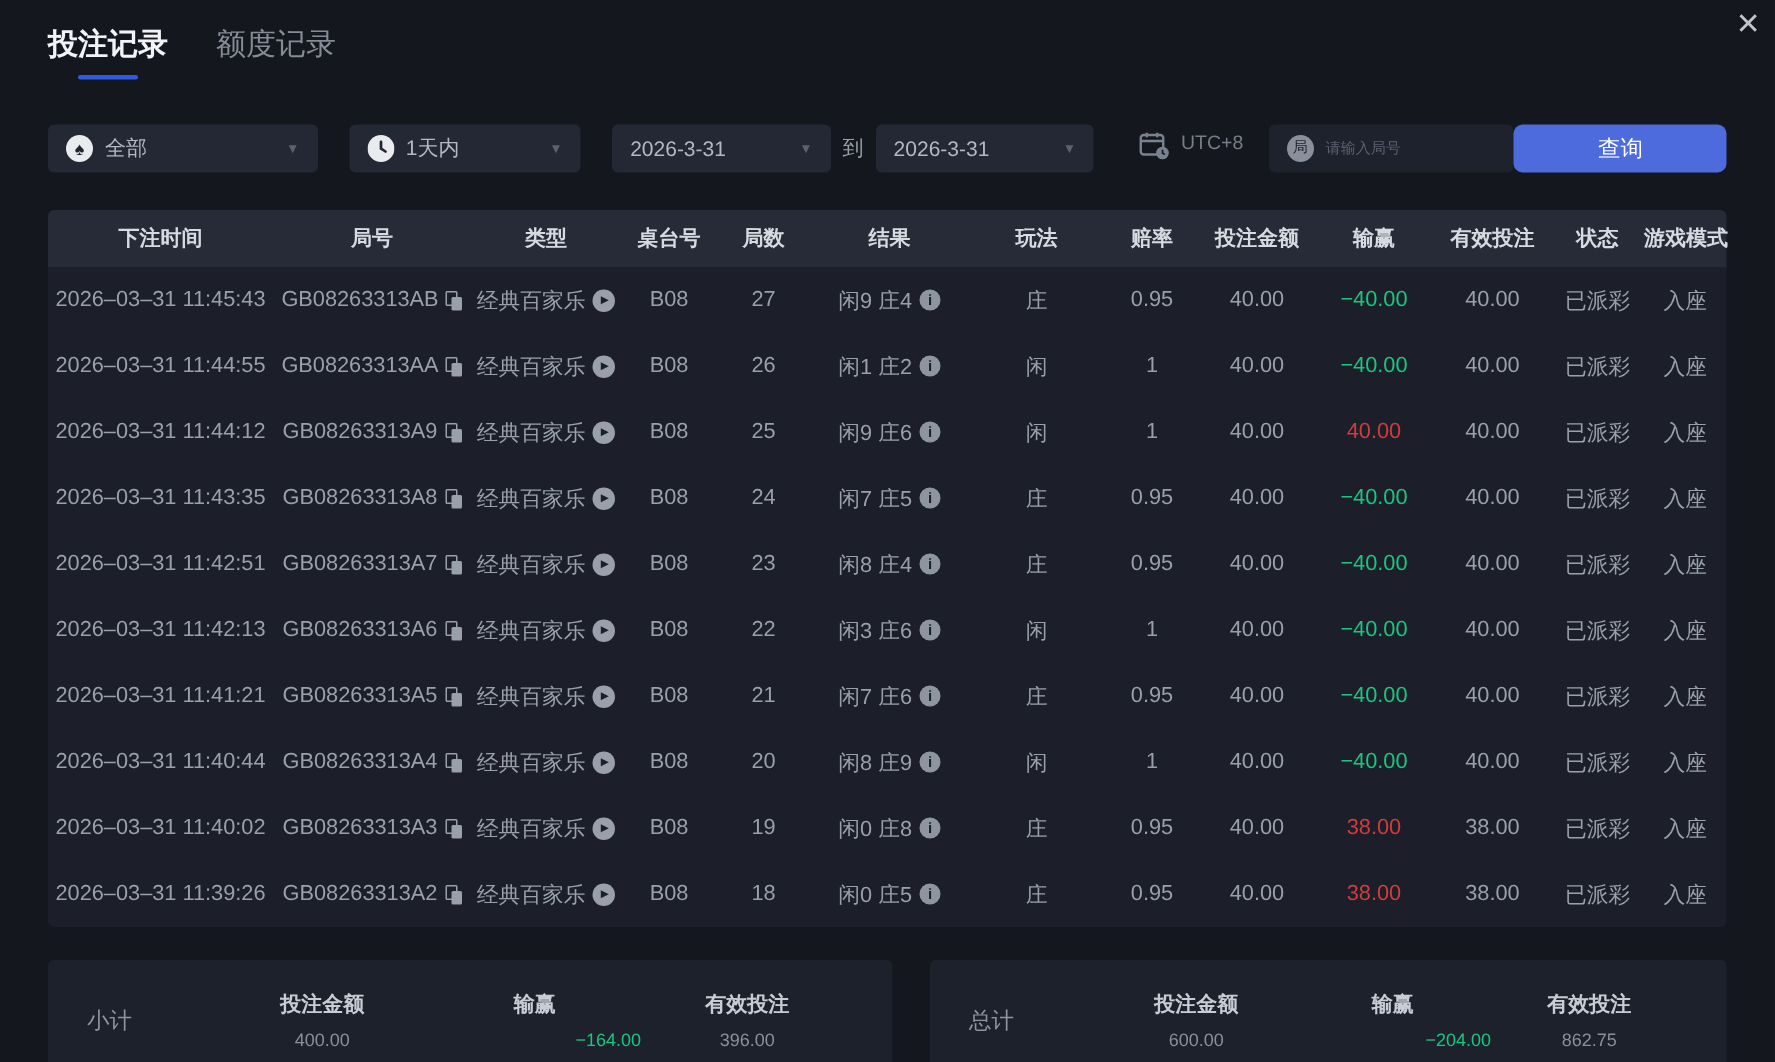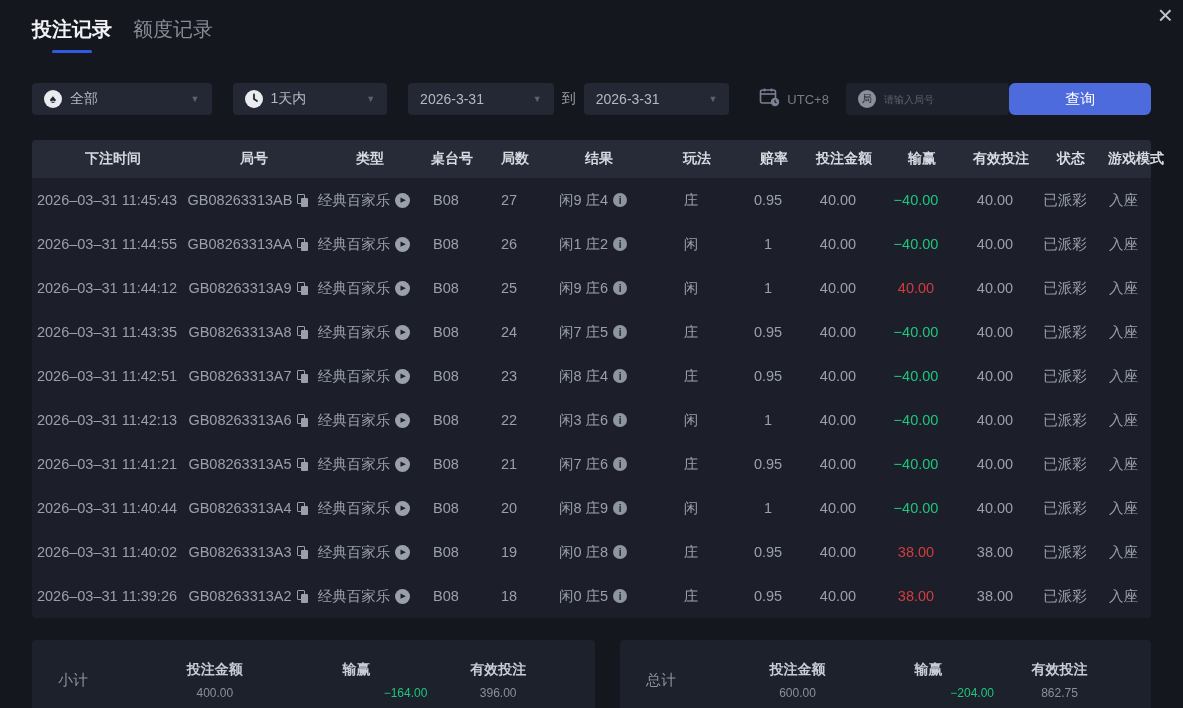--- a/index.html
+++ b/index.html
@@ -9,21 +9,21 @@
     font-family:"Liberation Sans","DejaVu Sans",sans-serif;
     color:#a3a8b3;
   }
   .page { position:relative; width:1183px; height:708px; }
 
   
   .close-btn {
     position:absolute; top:2px; right:10px;
     font-size:26px; color:#c2c5cc; cursor:pointer; line-height:1;
   }
-  .tabs { display:flex; align-items:flex-end; gap:21px; padding:16px 8px 0 32px; }
+  .tabs { display:flex; align-items:flex-end; gap:32px; padding:16px 8px 0 32px; }
   .tab { cursor:pointer; }
   .tab .tab-label { font-size:20px; color:#868c97; }
   .tab.active .tab-label { color:#f2f3f6; font-weight:bold; }
   .tab .underline { width:40px; height:3px; border-radius:2px; background:transparent; margin:7px auto 0; }
   .tab.active .underline { background:#2e5be0; }
 
   
   .filters { display:flex; align-items:center; margin:30px 32px 0; }
   .select, .datebox, .searchbox {
     height:32px; background:#232834; border-radius:4px;
@@ -32,21 +32,21 @@
   }
   .chev { margin-left:auto; font-size:9px; color:#5a6170; }
   .circle-icon {
     width:18px; height:18px; border-radius:50%;
     display:inline-flex; align-items:center; justify-content:center;
     flex:none; font-size:12px; line-height:1;
   }
   .white-circle { background:#e9ebef; color:#20242e; }
   .gray-circle  { background:#8a909b; color:#20242e; font-size:10px; }
   .to-label { font-size:14px; color:#9aa0aa; margin:0 8px; }
-  .tz-group { display:flex; align-items:center; gap:7px; margin-left:30px; }
+  .tz-group { display:flex; align-items:flex-start; gap:7px; margin-left:30px; }
   .tz-text { font-size:13px; color:#767c88; }
   .searchbox { background:#1e222d; cursor:text; }
   .searchbox input {
     background:transparent; border:none; outline:none; width:110px;
     font-size:10px; color:#f9a8d4; font-family:inherit;
   }
   .searchbox input::placeholder { color:#5a6170; }
   .query-btn {
     margin-left:auto; width:142px; height:32px; border:none; border-radius:6px;
     background:#4d6bdc; color:#ffffff; font-size:15px; font-weight:normal;
@@ -56,21 +56,21 @@
   
   .table { margin:25px 32px 0; width:1119px; border-radius:4px; overflow:visible; }
   .thead, .tr {
     display:grid;
     grid-template-columns:150px 132px 100px 64px 62px 106px 90px 64px 76px 80px 78px 62px 55px;
     align-items:center;
   }
   .thead { height:38px; background:#272b38; border-radius:4px 4px 0 0; }
   .th {
     font-size:14px; font-weight:bold; color:#d7dae0;
-    text-align:center; white-space:nowrap;padding-left:12px;
+    text-align:center; white-space:nowrap;
   }
   .tbody { background:#1c1f29; border-radius:0 0 4px 4px; }
   .tr { height:44px; }
   .td {
     font-size:14.5px; color:#9aa0ab; text-align:center; white-space:nowrap;
     display:flex; align-items:center; justify-content:center; gap:5px;
   }
   .td.green { color:#1ec47d; }
   .td.red { color:#d23c3c; }
 

